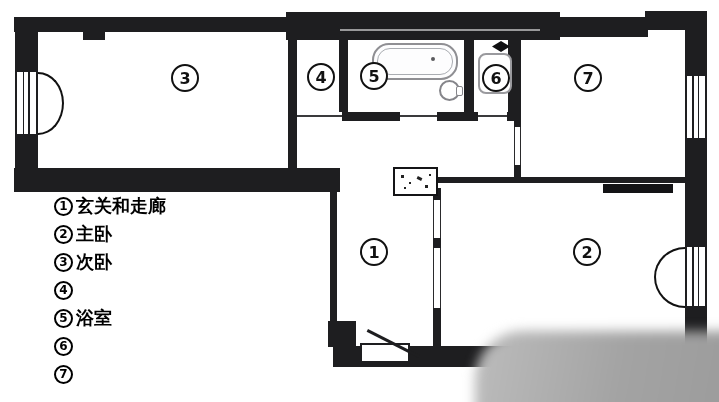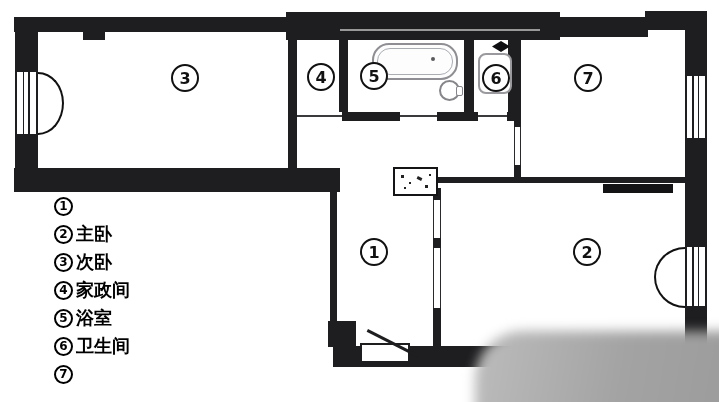--- a/index.html
+++ b/index.html
@@ -171,40 +171,39 @@
   <div class="marker" style="left:482px;top:64px;">
       <span>6</span>
     </div>
   <div class="marker" style="left:574px;top:64px;">
       <span>7</span>
     </div>
 
   <div class="legend">
     <div class="legend-row">
       <span class="legend-num">1</span>
+      <span>玄关和走廊</span>
     </div>
     <div class="legend-row">
       <span class="legend-num">2</span>
       <span>主卧</span>
     </div>
     <div class="legend-row">
       <span class="legend-num">3</span>
       <span>次卧</span>
     </div>
     <div class="legend-row">
       <span class="legend-num">4</span>
-      <span>家政间</span>
     </div>
     <div class="legend-row">
       <span class="legend-num">5</span>
       <span>浴室</span>
     </div>
     <div class="legend-row">
       <span class="legend-num">6</span>
-      <span>卫生间</span>
     </div>
     <div class="legend-row">
       <span class="legend-num">7</span>
     </div>
   </div>
 
   <div class="watermark"></div>
 
 </div>
 

